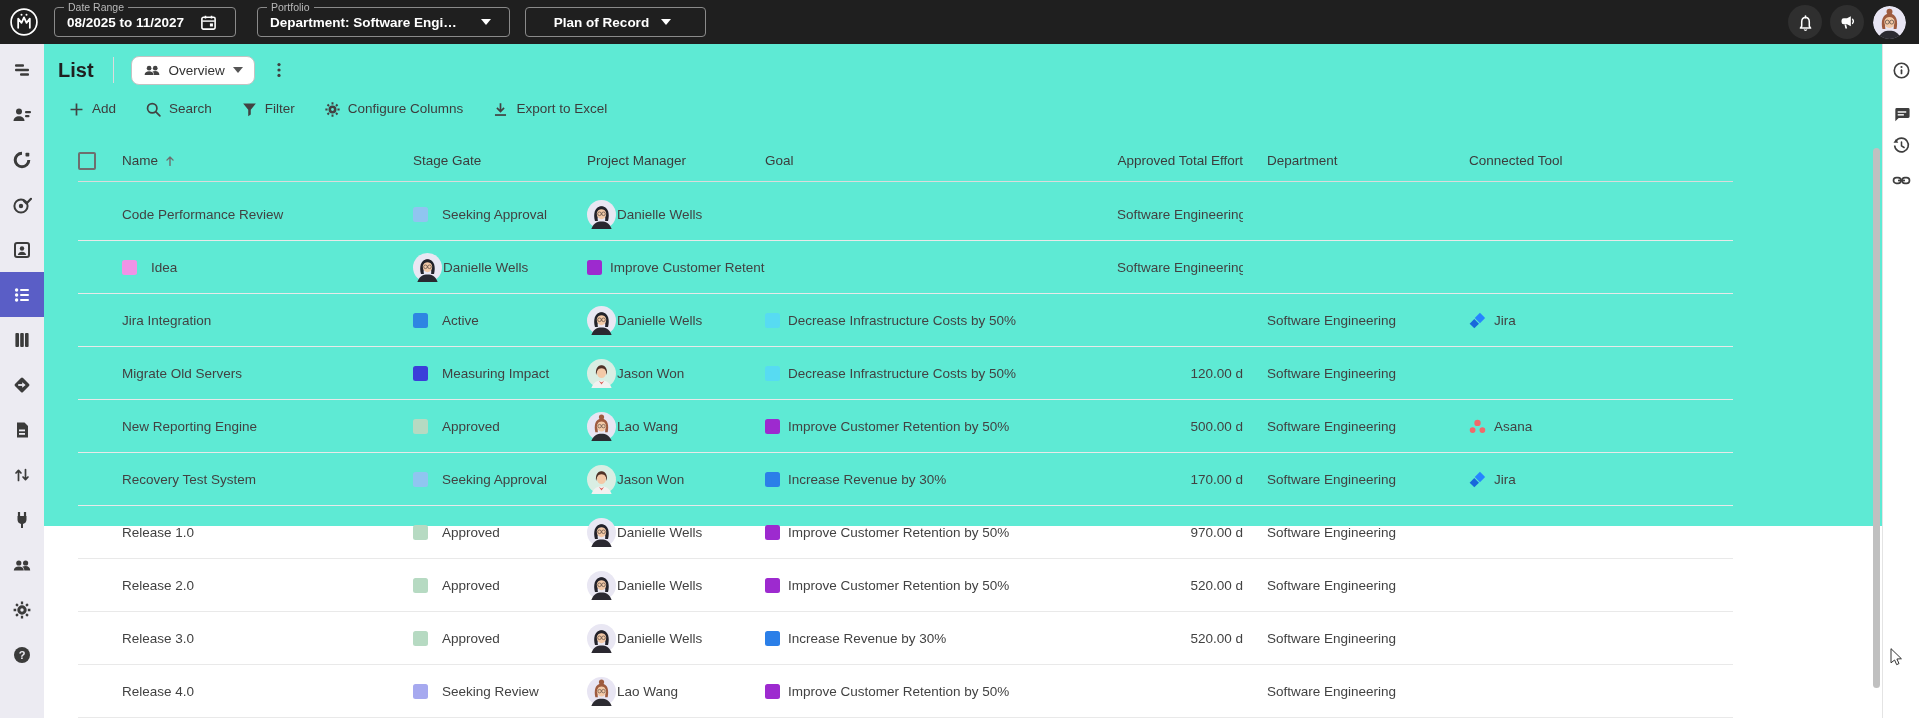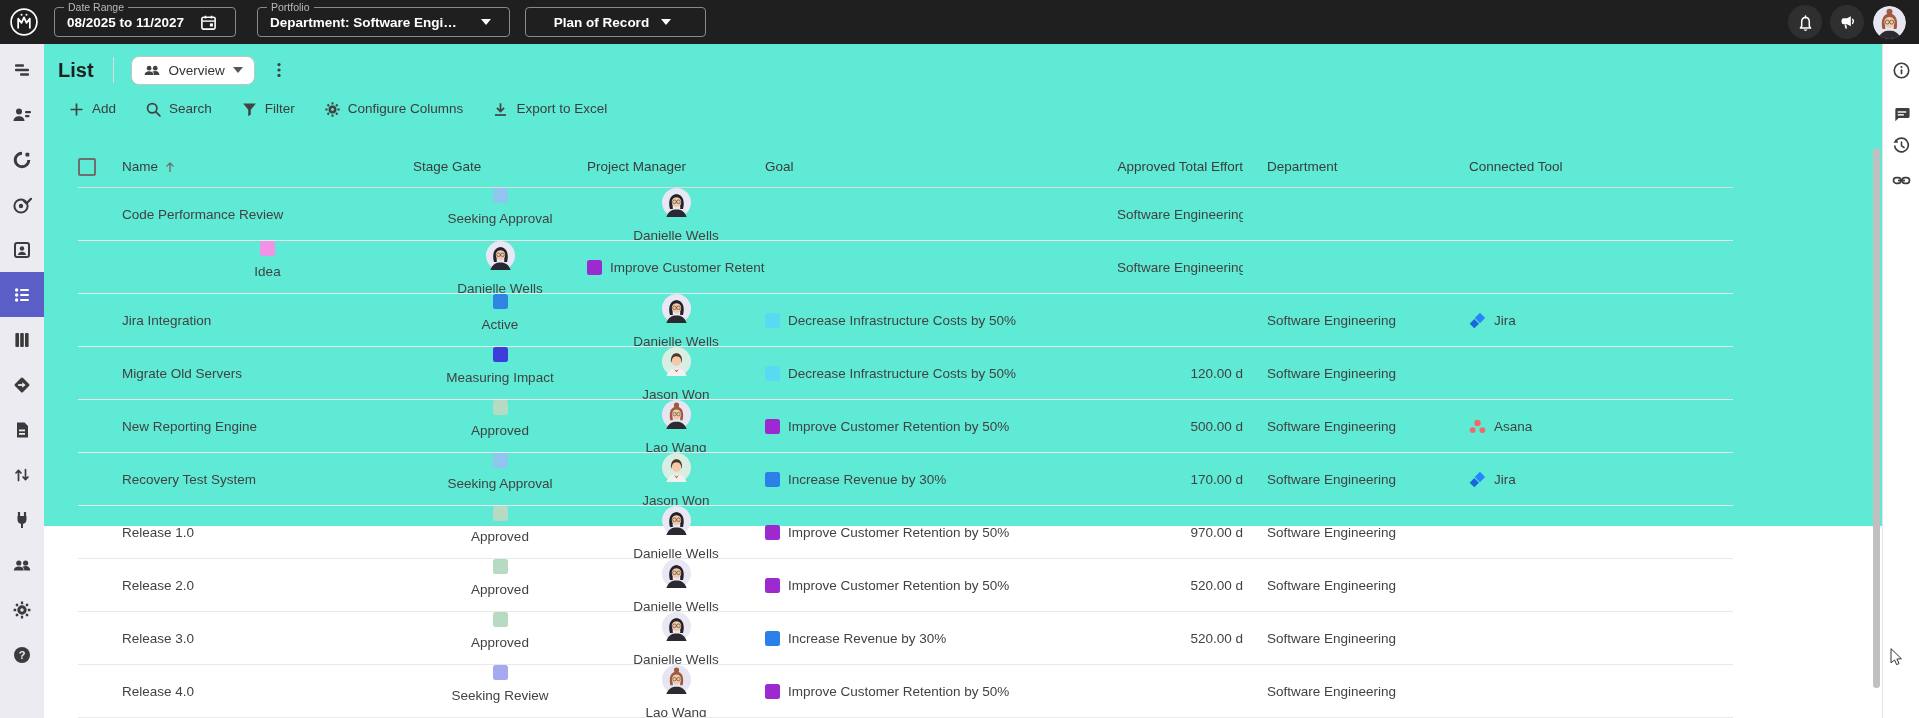--- a/index.html
+++ b/index.html
@@ -47,27 +47,27 @@
   .view-btn .caret path { fill:#555; }
   .kebab { margin-left:15px; color:#3F3F3F; cursor:pointer; display:flex; align-items:center; }
   .kebab svg { width:18px; height:18px; }
 
   .toolbar { position:absolute; left:24px; top:57px; display:flex; align-items:center; gap:29px; }
   .tool-btn { display:flex; align-items:flex-start; gap:7px; font-size:13.5px; color:#3D3D3D; background:none; border:none; cursor:pointer; font-family:inherit; }
   .tool-btn svg { width:17px; height:17px; color:#424242; flex:none; }
 
   
   .gridrow { display:grid; grid-template-columns:44px 291px 174px 178px 328px 150px 226px 264px; align-items:center; }
-  .thead { position:absolute; left:34px; top:102px; width:1655px; height:42px; border-bottom:1px solid #DBDBDB; font-size:13.5px; color:#3C3C3C; font-weight:500; }
+  .thead { position:absolute; left:34px; top:96px; width:1655px; height:42px; border-bottom:1px solid #DBDBDB; font-size:13.5px; color:#3C3C3C; font-weight:500; }
   .tbody { position:absolute; left:34px; top:144px; width:1655px; }
   .trow { height:53px; border-bottom:1px solid #E9E9E9; font-size:13.5px; color:#424242; cursor:pointer; }
   .cell { display:flex; align-items:center; overflow:hidden; white-space:nowrap; height:100%; }
   .c-name { color:#424242; }
-  .c-stage { gap:8px;flex-direction:column; } .c-goal { gap:8px; } .c-tool { gap:8px; }
-  .c-pm { gap:11px;flex-direction:column; }
+  .c-stage { gap:14px; } .c-goal { gap:8px; } .c-tool { gap:8px; }
+  .c-pm { gap:1px; }
   .c-effort { justify-content:flex-end; }
   .c-dept { padding-left:24px; }
   .sq { width:15px; height:15px; border-radius:2.5px; flex:none; }
   .avatar { width:29px; height:29px; flex:none; }
   .toolic { width:17px; height:17px; flex:none; }
   .checkbox { width:18px; height:18px; border:2px solid #6E6E6E; border-radius:2px; cursor:pointer; flex:none; }
   .th-sort { width:14px; height:14px; margin-left:5px; color:#6E6E6E; flex:none; }
 
   .scroll-thumb { position:absolute; left:1829px; top:104px; width:7px; height:540px; background:#C0C0C0; border-radius:4px; cursor:pointer; }
 

